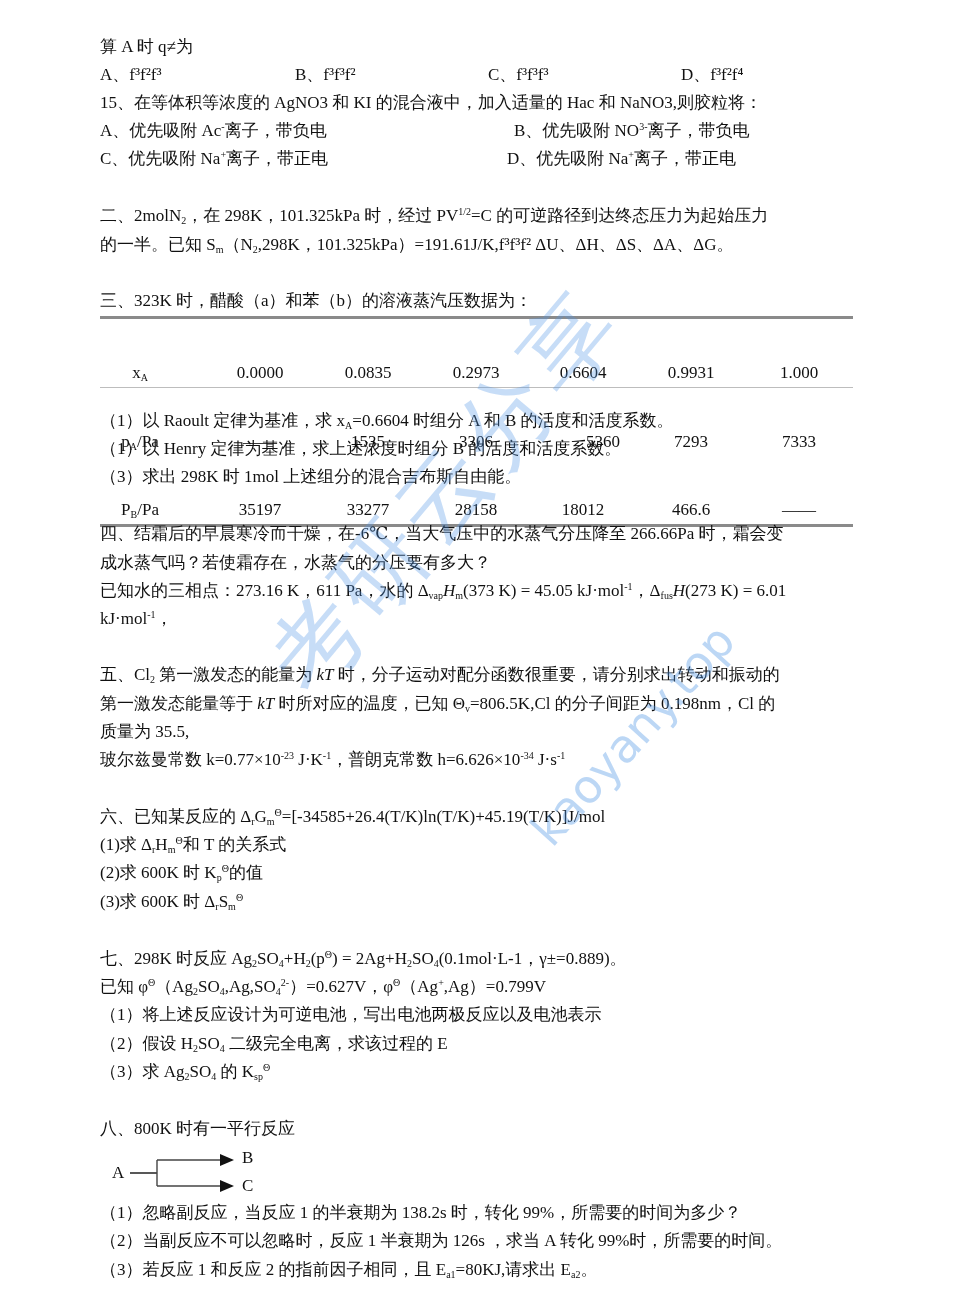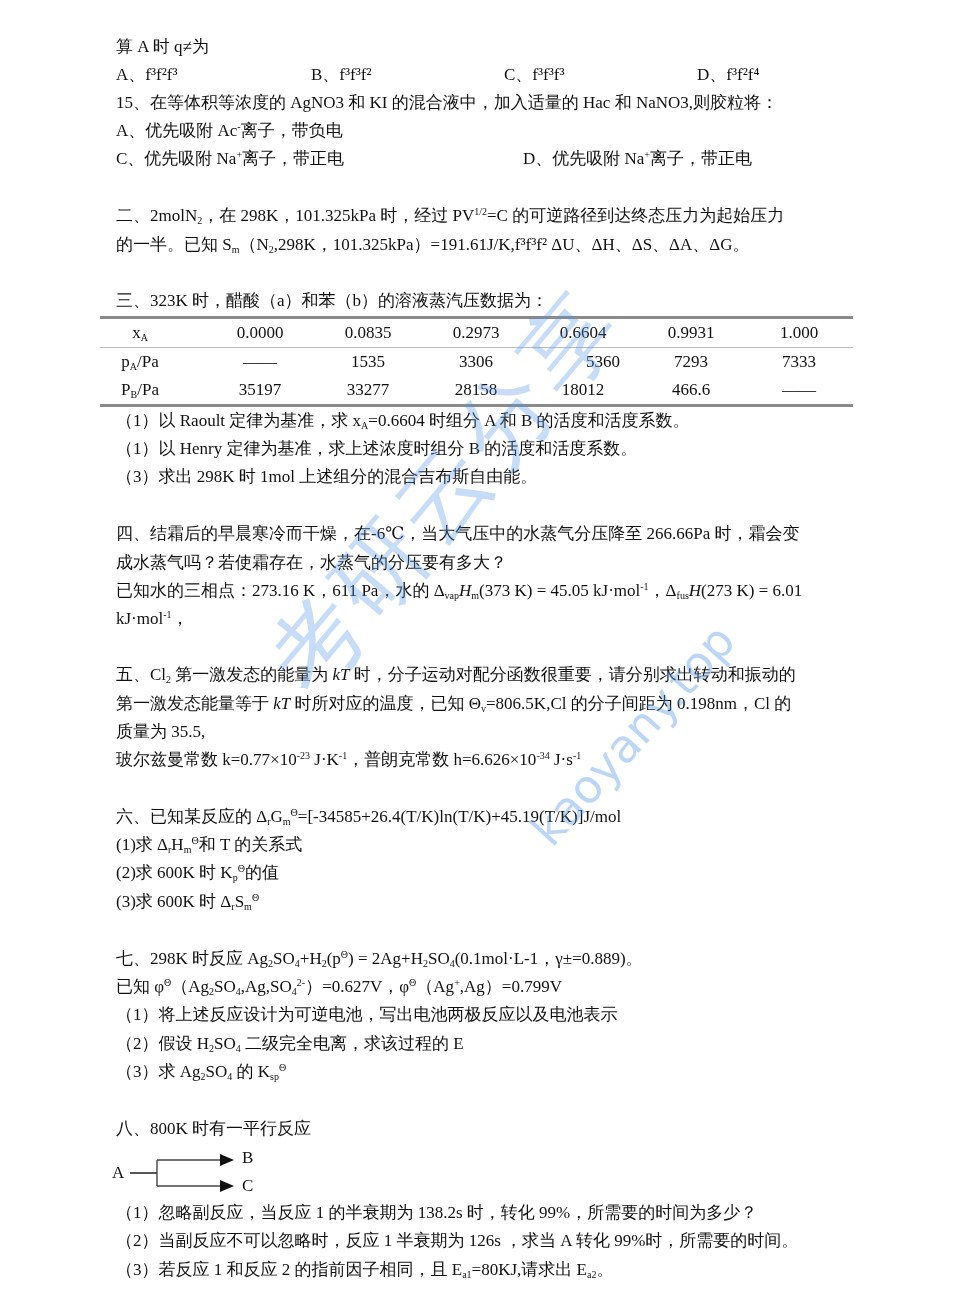--- a/index.html
+++ b/index.html
@@ -2,31 +2,31 @@
 <html><head>
 <meta charset="utf-8">
 <style>
   html, body { margin: 0; padding: 0; background: #ffffff; }
   body {
     width: 973px; height: 1312px; position: relative; overflow: hidden;
     font-family: "Liberation Serif", "DejaVu Serif", serif;
     color: #111111; font-size: 17px;
   }
   .page { position: absolute; left: 100px; top: 0; width: 755px; }
-  .line { position: absolute; left: 16px; white-space: nowrap; line-height: 22px; height: 22px; }
+  .line { position: absolute; left: 0; white-space: nowrap; line-height: 22px; height: 22px; }
   sup, sub { font-size: 10px; line-height: 0; }
   sup { vertical-align: 6px; }
   sub { vertical-align: -3px; }
   .it { font-style: italic; }
   .col { position: absolute; }
   
   .tbl { position: absolute; left: 0; top: 316px; width: 753px; }
   .tbl .rule-thick { height: 3px; background: #8a8a8a; }
   .tbl .rule-thin { height: 1px; background: #bdbdbd; }
-  .tbl .row { position: relative; height: 28px; }
+  .tbl .row { position: relative; height: 28px; margin-top: 40px; }
   .tbl .cell { position: absolute; top: 3px; text-align: center; width: 110px; line-height: 22px; }
   
   .diagram { position: absolute; left: 12px; top: 1148px; width: 160px; height: 50px; }
   .diagram svg { position: absolute; left: 0; top: 0; }
   .diagram .lbl { position: absolute; font-size: 17px; line-height: 20px; }
   
   .wm { position: absolute; pointer-events: none; color: rgba(80,150,230,0.32);
         font-family: "DejaVu Sans", sans-serif; }
   .wm-cn { left: 240px; top: 640px; font-size: 92px; transform: rotate(-50deg); transform-origin: left top; letter-spacing: 6px; }
   .wm-url { left: 520px; top: 820px; font-size: 46px; transform: rotate(-48deg); transform-origin: left top; color: rgba(80,150,230,0.38); }
@@ -40,20 +40,21 @@
   <div class="line" style="top:64px; width:755px">
     <span class="col" style="left:0"><span>A、</span><span>f³f²f³</span></span>
     <span class="col" style="left:195px"><span>B、</span><span>f³f³f²</span></span>
     <span class="col" style="left:388px"><span>C、</span><span>f³f³f³</span></span>
     <span class="col" style="left:581px"><span>D、</span><span>f³f²f⁴</span></span>
   </div>
 
   <div class="line" style="top:92px">15、在等体积等浓度的 AgNO3 和 KI 的混合液中，加入适量的 Hac 和 NaNO3,则胶粒将：</div>
   <div class="line" style="top:120px; width:755px">
     <span class="col" style="left:0"><span>A、</span><span>优先吸附 Ac</span><sup>-</sup><span>离子，带负电</span></span>
+    <span class="col" style="left:414px"><span>B、</span><span>优先吸附 NO</span><sup>3-</sup><span>离子，带负电</span></span>
   </div>
   <div class="line" style="top:148px; width:755px">
     <span class="col" style="left:0"><span>C、</span><span>优先吸附 Na</span><sup>+</sup><span>离子，带正电</span></span>
     <span class="col" style="left:407px"><span>D、</span><span>优先吸附 Na</span><sup>+</sup><span>离子，带正电</span></span>
   </div>
 
   <div class="line" style="top:205px"><span>二、2molN</span><sub>2</sub><span>，在 298K，101.325kPa 时，经过 PV</span><sup>1/2</sup><span>=C 的可逆路径到达终态压力为起始压力</span></div>
   <div class="line" style="top:234px"><span>的一半。已知 S</span><sub>m</sub><span>（N</span><sub>2</sub><span>,298K，101.325kPa）=191.61J/K,f³f³f² ΔU、ΔH、ΔS、ΔA、ΔG。</span></div>
 
   <div class="line" style="top:290px">三、323K 时，醋酸（a）和苯（b）的溶液蒸汽压数据为：</div>

